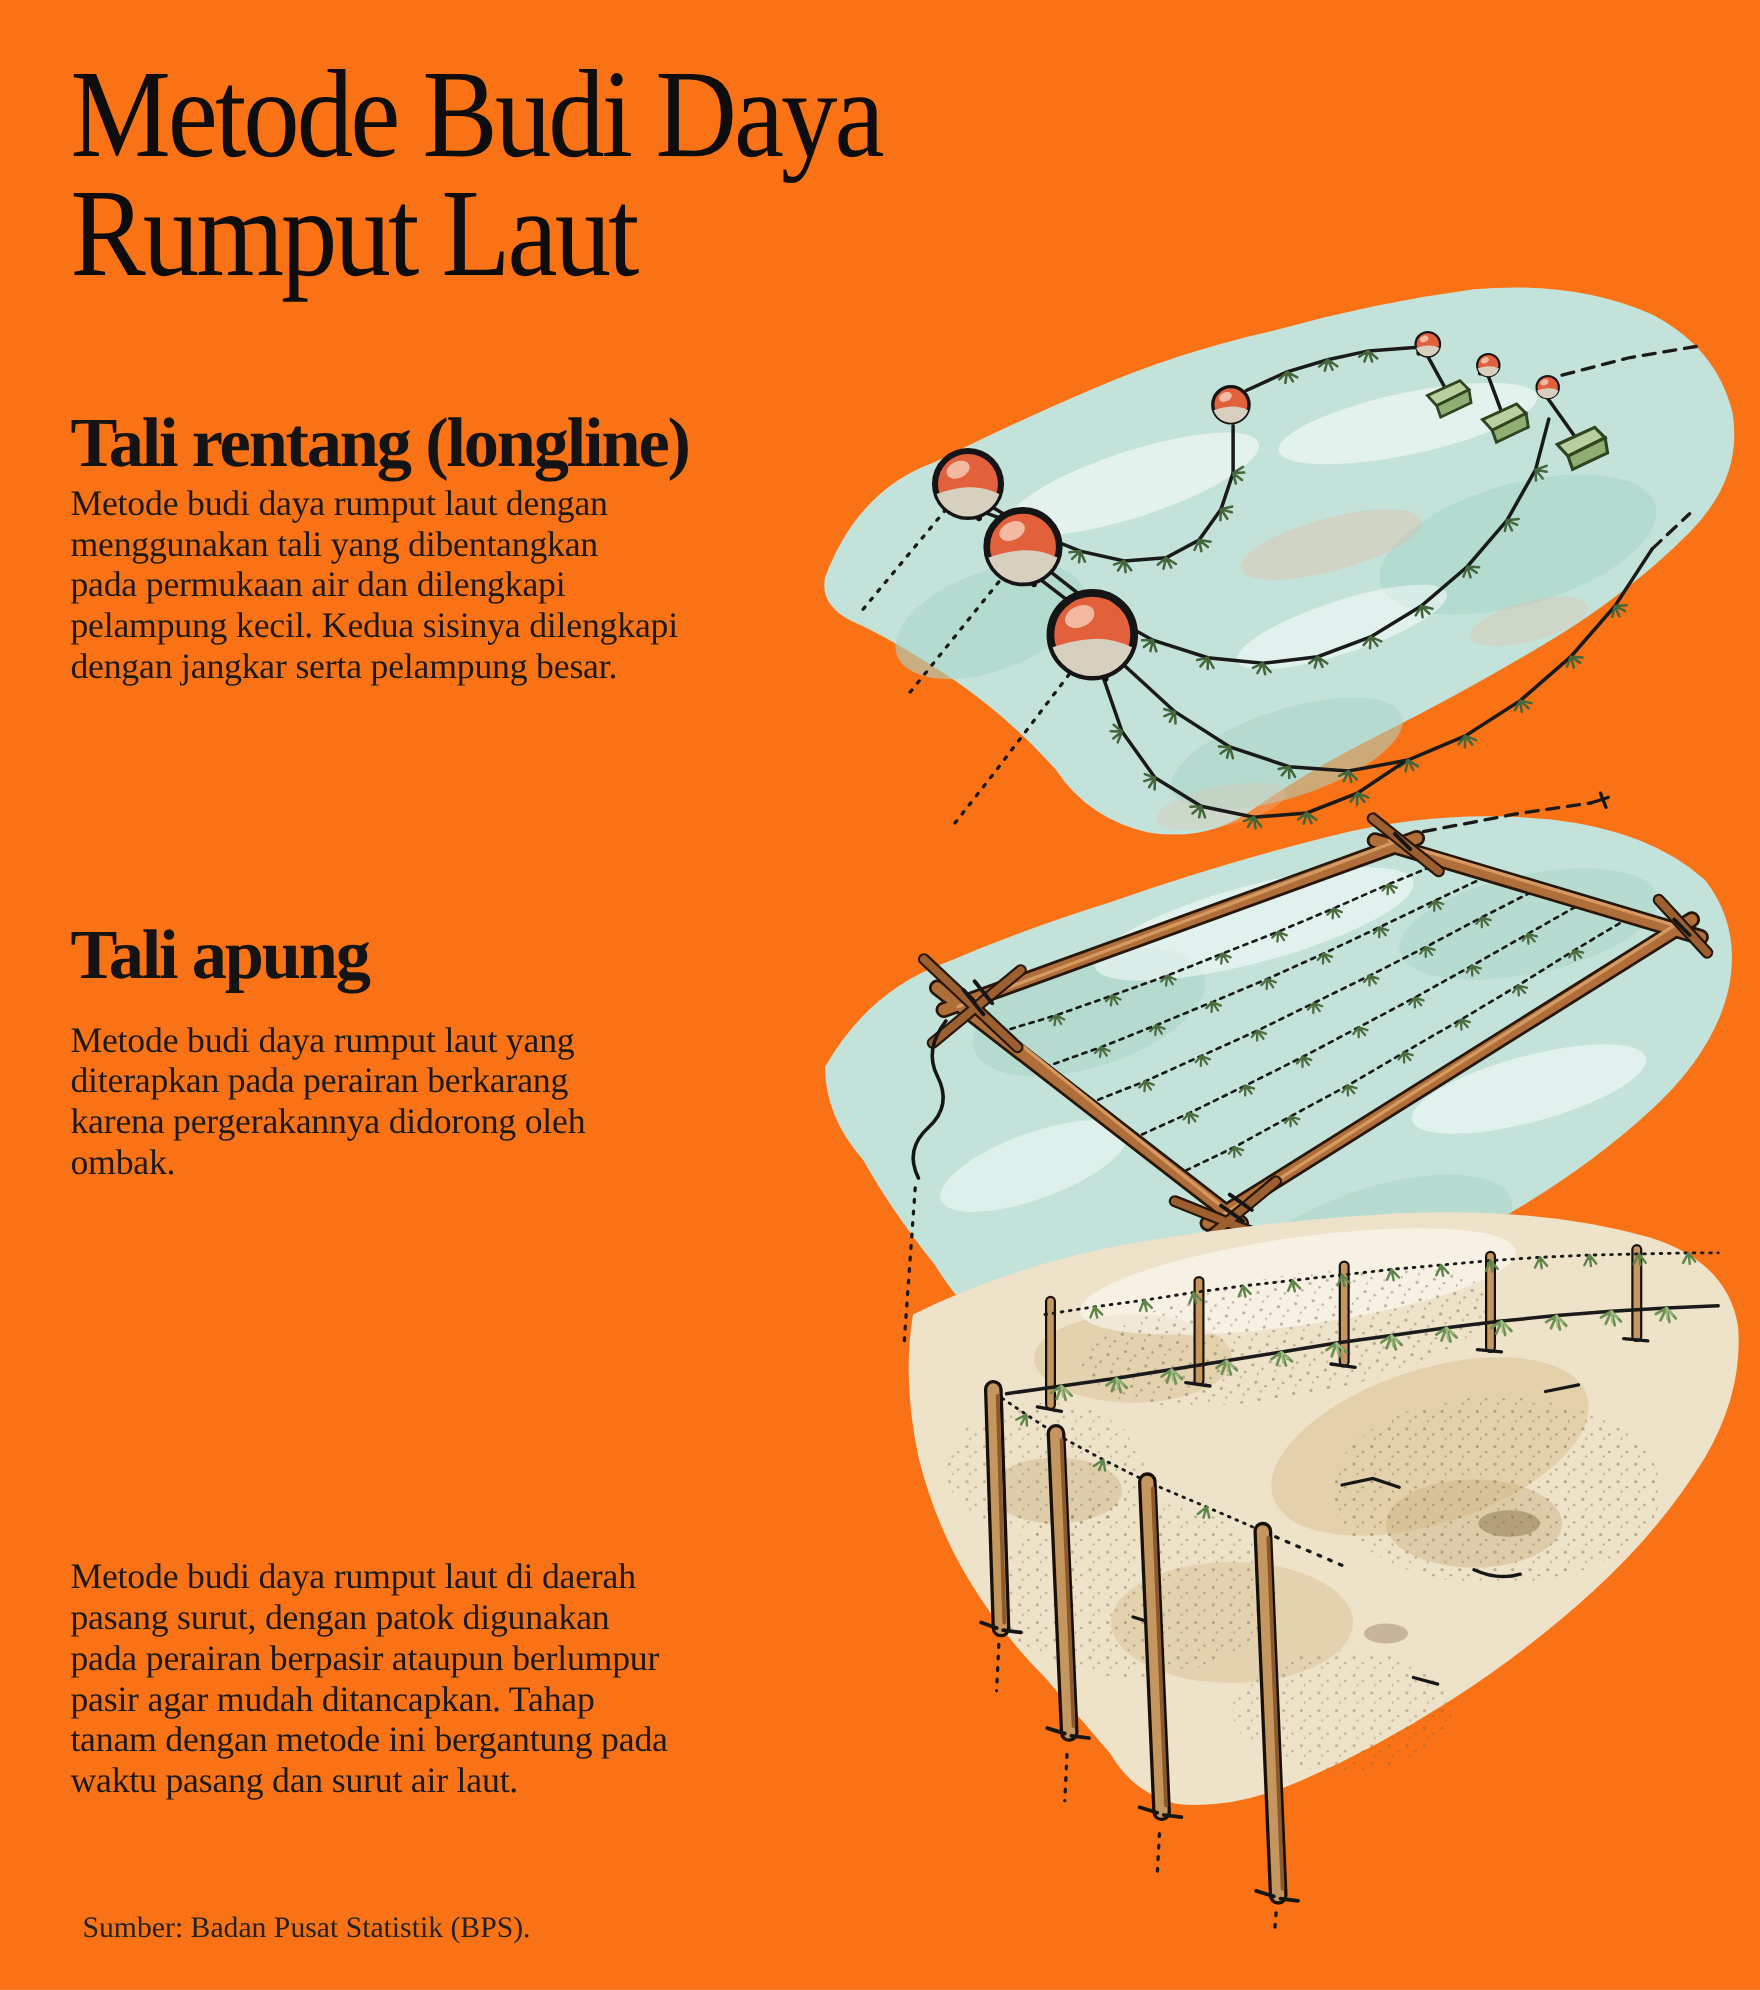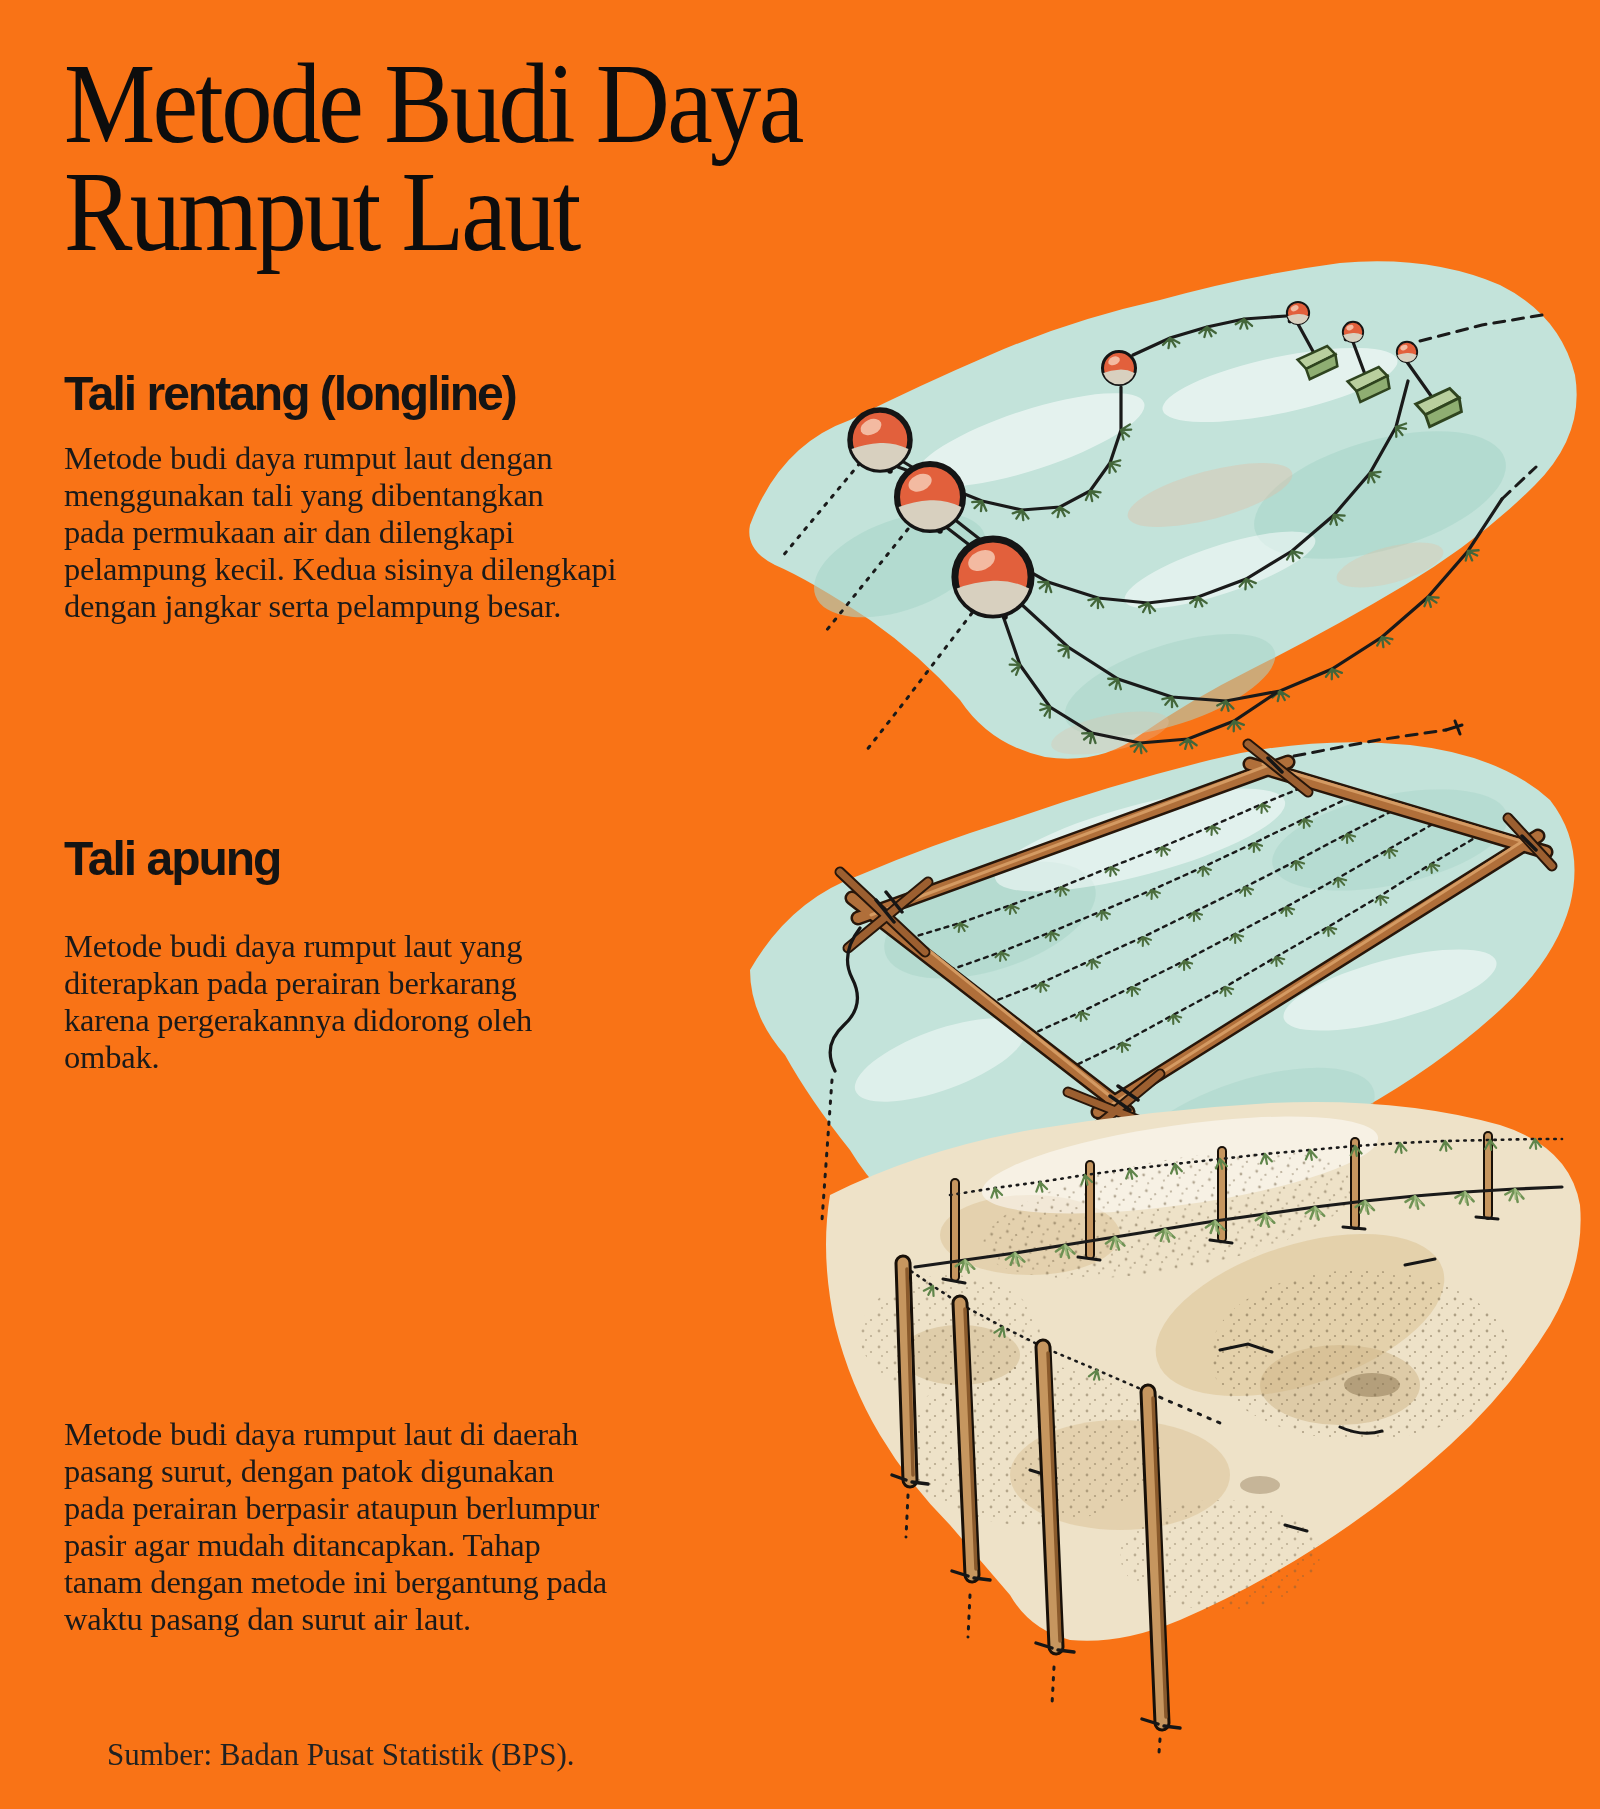--- a/index.html
+++ b/index.html
@@ -1,27 +1,27 @@
 <!DOCTYPE html>
 <html><head>
 <meta charset="utf-8">
 <style>
   html,body{margin:0;padding:0;background:#ffffff;}
   .canvas{position:relative;width:1600px;height:1809px;background:#f97316;overflow:hidden;
           font-family:"Liberation Serif", serif;color:#131313;}
   .title{position:absolute;left:64px;top:50px;margin:0;font-weight:500;font-size:114px;
          line-height:0.95;letter-spacing:-3px;white-space:pre-line;color:#0d0d0d;
          transform:scaleX(.9);transform-origin:left top;}
-  .sec-heading{position:absolute;left:64px;margin:0;font-family:Liberation Sans, sans-serif;
-         font-weight:700;font-size:48px;letter-spacing:-2px;color:#141414;white-space:nowrap;}
+  .sec-heading{position:absolute;left:64px;margin:0;font-family:Liberation Serif, serif;
+         font-weight:700;font-size:64px;letter-spacing:-2px;color:#141414;white-space:nowrap;}
   .h-1{top:366px;} .h-2{top:831px;} .h-3{top:1248px;}
   .sec-desc{position:absolute;left:64px;width:740px;margin:0;font-size:32.5px;line-height:37px;
          letter-spacing:-0.2px;white-space:pre-line;color:#1a1a1a;}
   .d-1{top:440px;} .d-2{top:928px;} .d-3{top:1416px;}
-  .source{position:absolute;left:75px;top:1737px;font-size:31px;color:#222;margin-left:32px;}
+  .source{position:absolute;left:75px;top:1737px;font-size:27px;color:#222;}
   .illo{position:absolute;}
   .illo-1{left:690px;top:235px;width:910px;height:545px;}
   .illo-2{left:690px;top:660px;width:910px;height:680px;}
   .illo-3{left:700px;top:1055px;width:900px;height:700px;}
   
   .rope{stroke:#1a1a1a;fill:none;stroke-width:3.2;stroke-linecap:round;}
   .rope2{stroke:#1a1a1a;fill:none;stroke-width:2.4;stroke-linecap:round;stroke-dasharray:4 5;}
   .ropedot{stroke:#1a1a1a;fill:none;stroke-width:2.6;stroke-linecap:round;stroke-dasharray:1.5 6;}
   .adash{stroke:#1a1a1a;fill:none;stroke-width:3;stroke-linecap:round;stroke-dasharray:2.5 8;}
   .ldash{stroke:#1a1a1a;fill:none;stroke-width:3;stroke-linecap:round;stroke-dasharray:11 8;}

